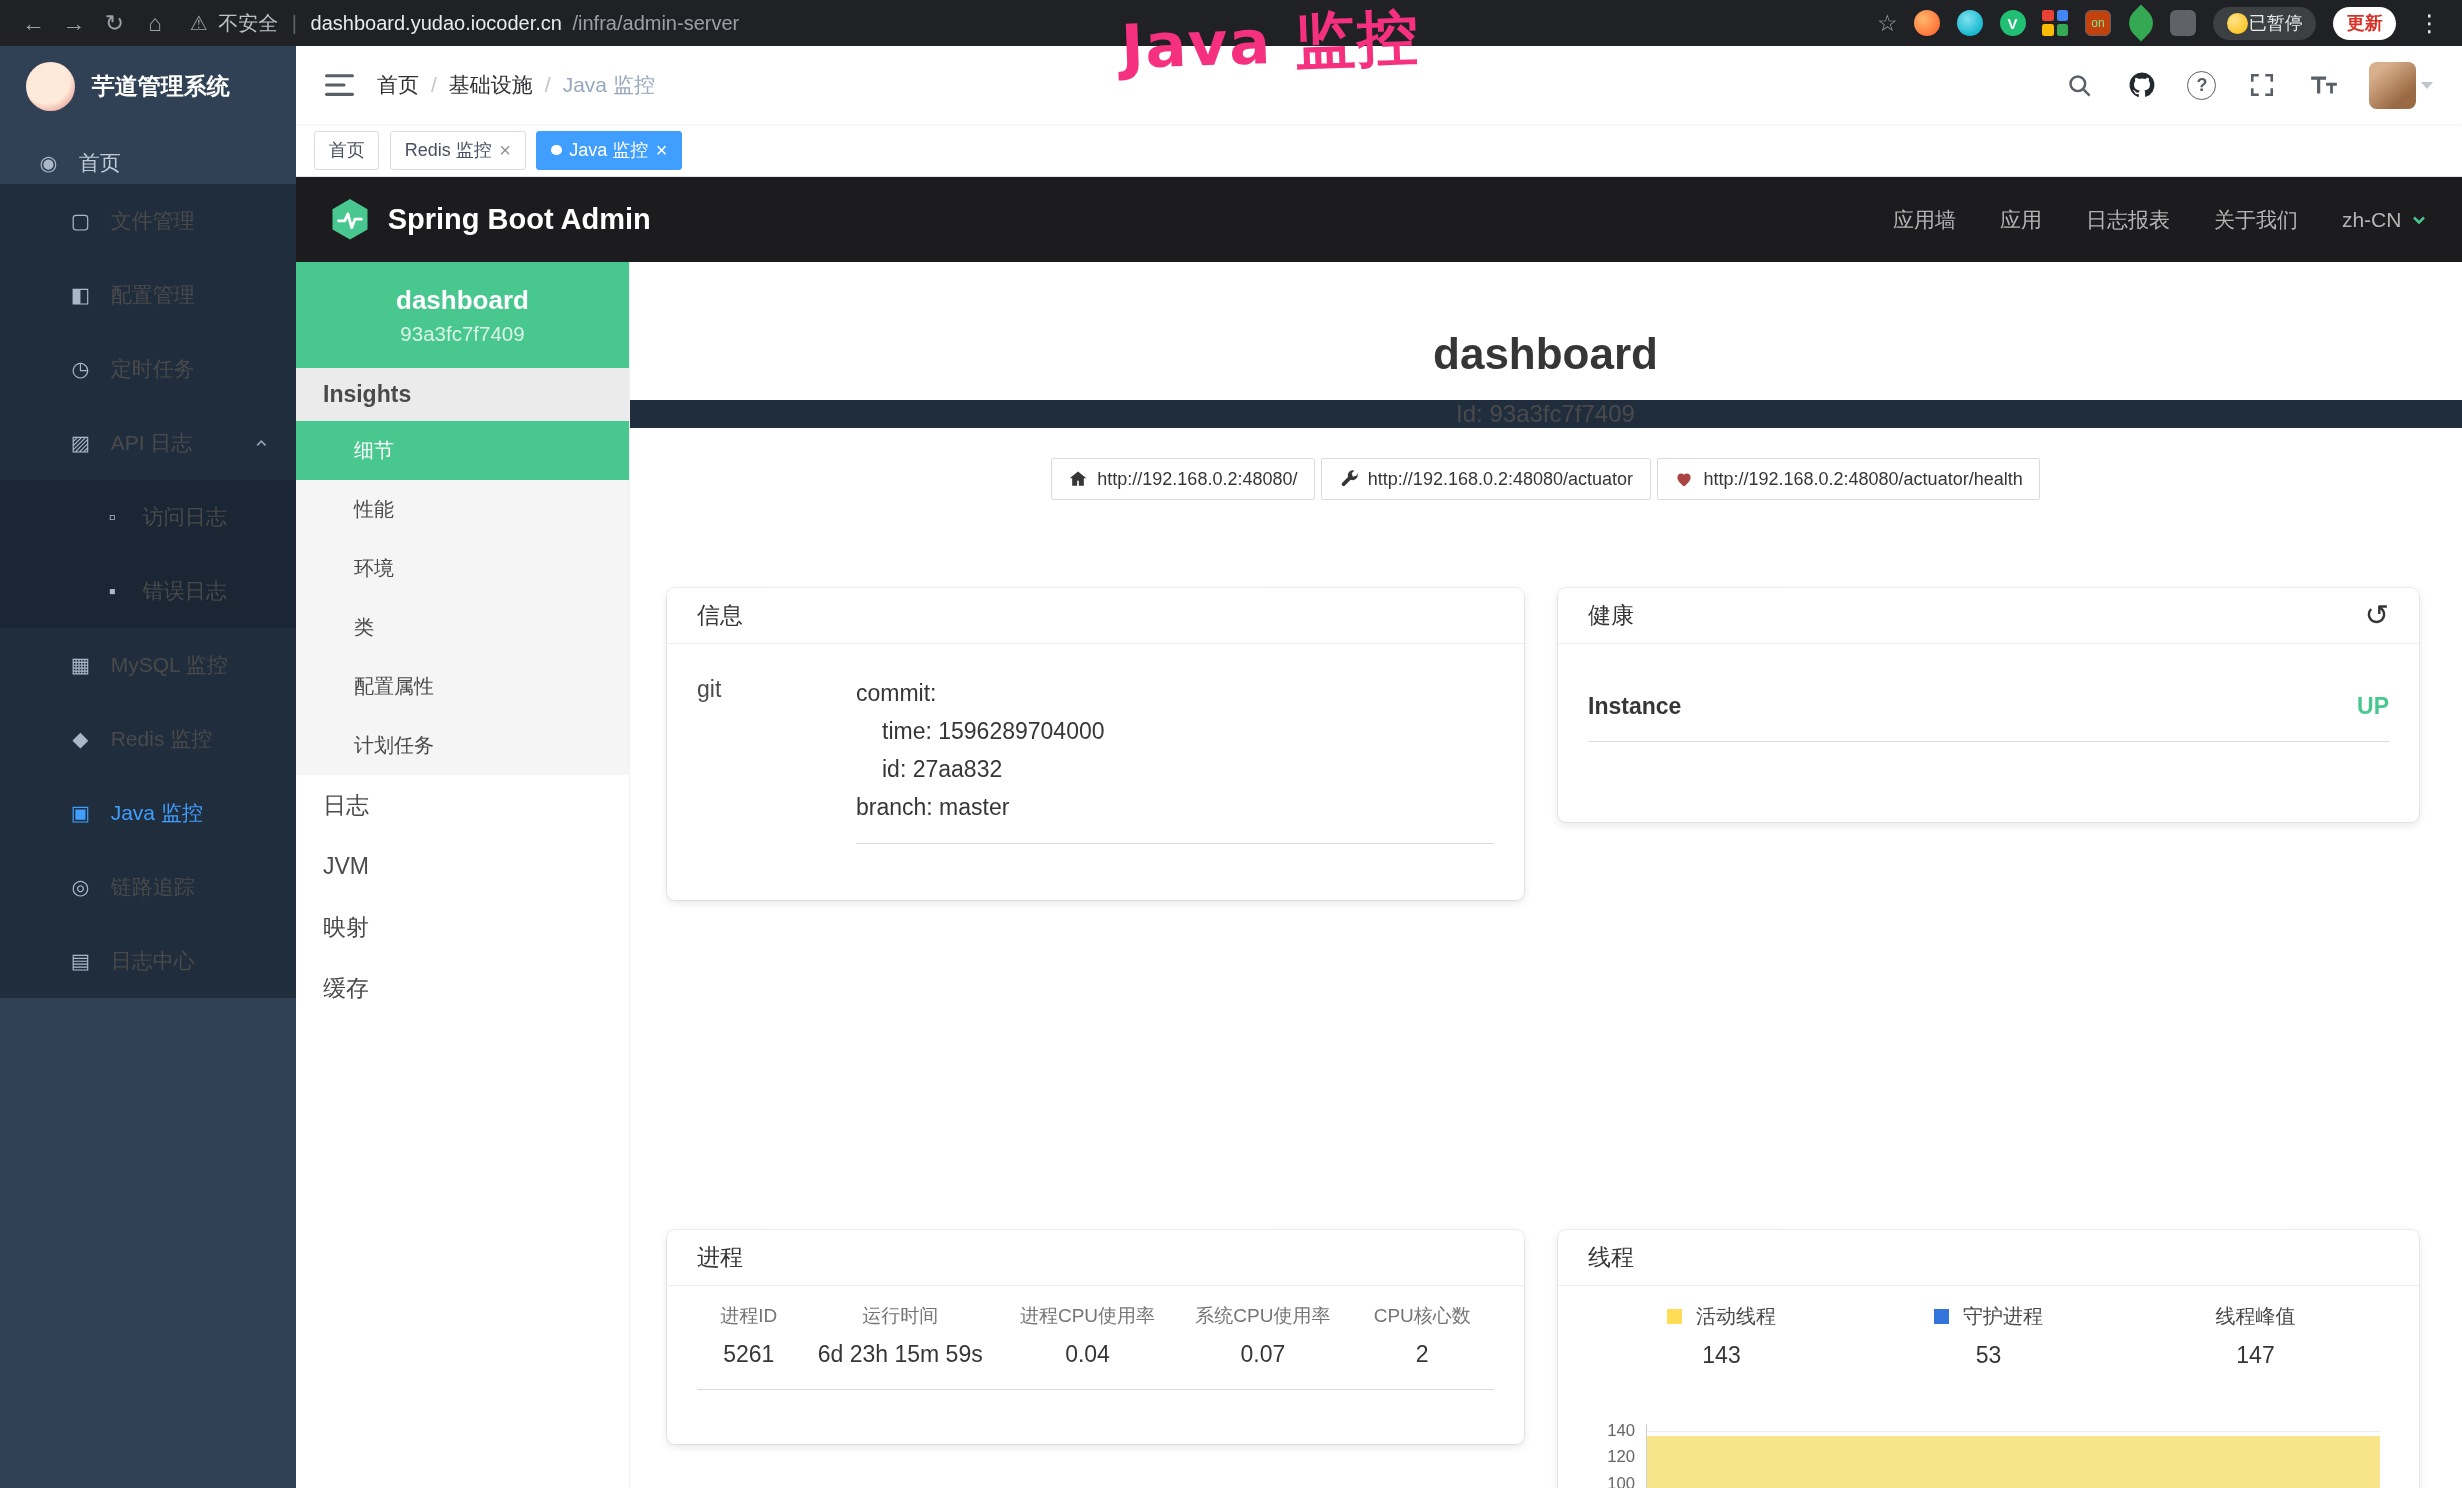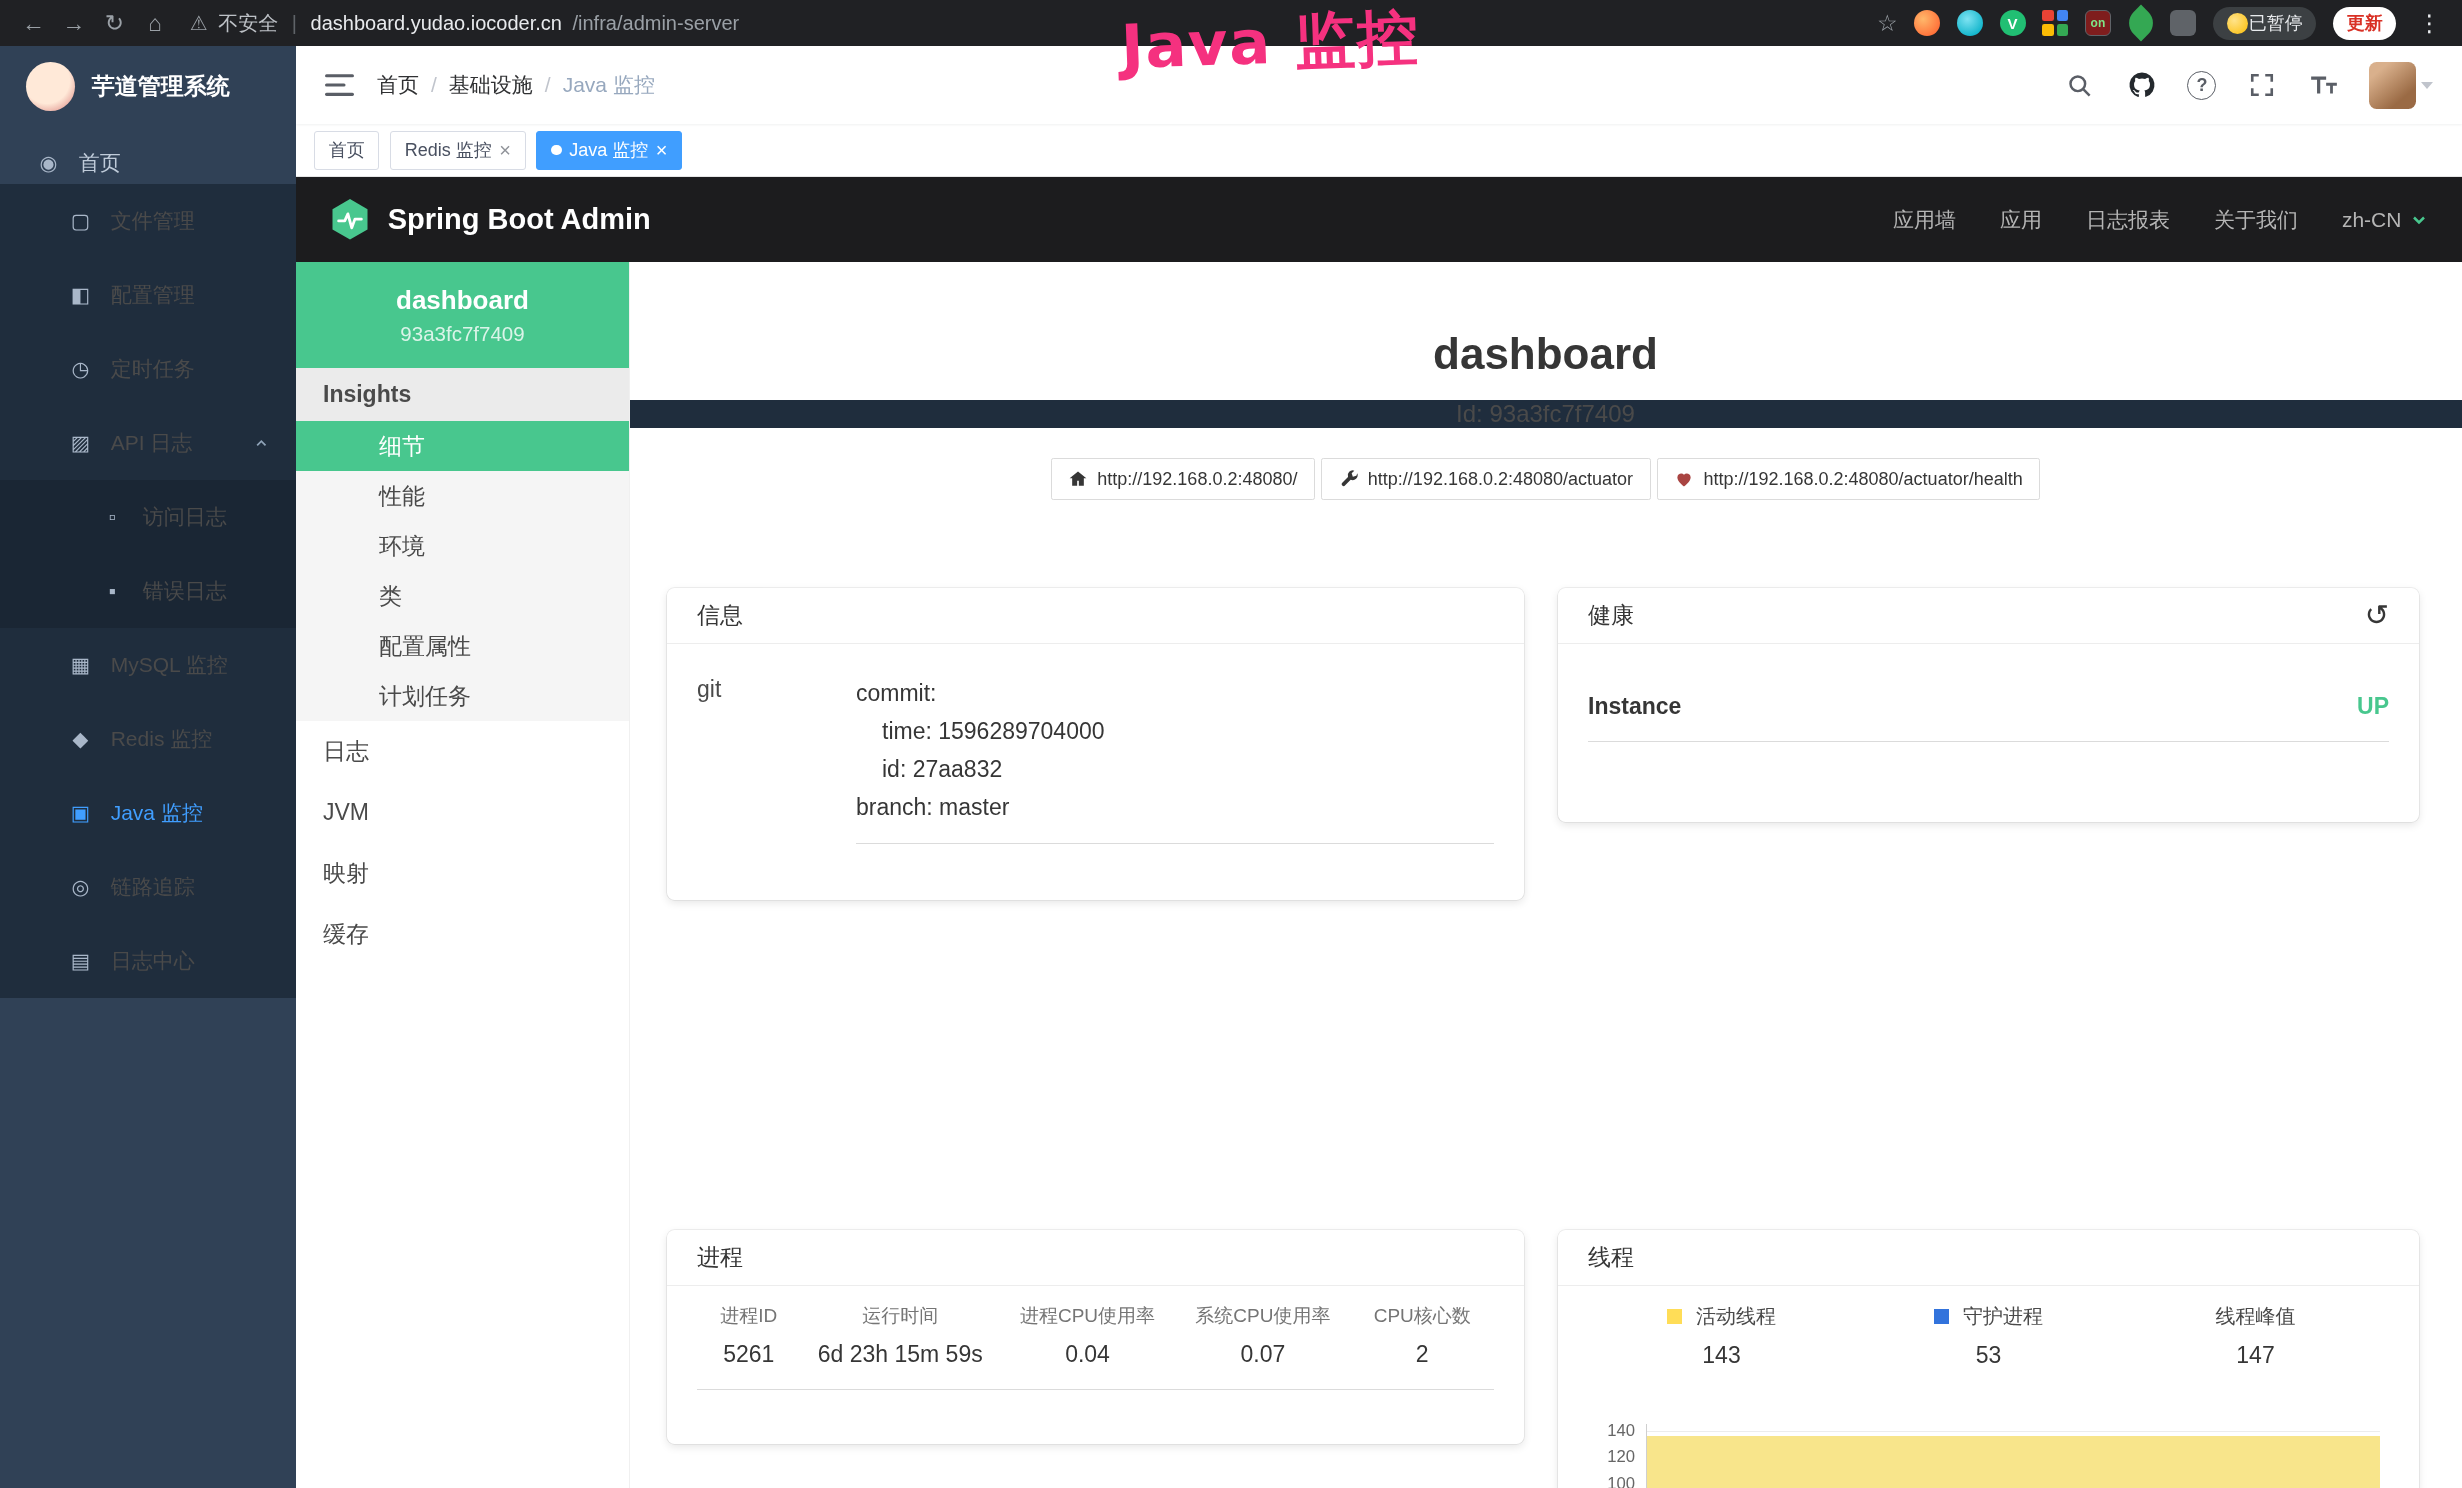--- a/index.html
+++ b/index.html
@@ -18,22 +18,22 @@
   .dom{color:#e8eaed}
   .path{color:#9aa0a6}
   .b-right{margin-left:auto;display:flex;align-items:center;gap:16.7px}
   .star{color:#9aa0a6;font-size:23px}
   .ext{width:26px;height:26px;border-radius:50%;flex:0 0 auto}
   .ext-fox{background:radial-gradient(circle at 35% 35%,#ffb86b,#ff7139 75%)}
   .ext-drop{background:radial-gradient(circle at 40% 35%,#7ee3f2,#12b5cb 75%)}
   .ext-v{background:#21bf73;color:#fff;font-size:15px;font-weight:bold;display:flex;align-items:center;justify-content:center}
   .ext-grid{border-radius:4.6px;background:transparent;display:grid;grid-template-columns:11.4px 11.4px;grid-template-rows:11.4px 11.4px;gap:3px}
   .ext-grid span{border-radius:2.3px}
-  .ext-on{border-radius:6px;background:#7f1d1d;border:0.8px solid #5f6368;color:#7ee787;
-          font-size:12px;display:flex;align-items:center;justify-content:center;font-weight:bold}
+  .ext-on{border-radius:6px;background:#c2410c;border:0.8px solid #5f6368;color:#7ee787;
+          font-size:12px;display:flex;align-items:center;justify-content:center;font-weight:normal}
   .ext-leaf{background:#34a853;border-radius:0 60% 0 60%;transform:rotate(45deg)}
   .ext-plug{background:#5f6368;border-radius:6px}
   .pill{height:33px;border-radius:758px;display:flex;align-items:center;gap:1px;padding:0 13.7px;font-size:18px}
   .paused{background:#3c4043;color:#e8eaed}
   .face{width:21px;height:21px;border-radius:50%;background:radial-gradient(circle at 35% 35%,#ffe38a,#fbbc04)}
   .update{background:#fff;color:#d93025;font-weight:bold}
   .dots{color:#e8eaed;font-size:23px;padding:0 4.6px}
 
   
   .sidebar{position:absolute;top:46px;left:0;width:296px;bottom:0;background:#304156;color:#bfcbd9;z-index:5}
@@ -82,22 +82,22 @@
   .sba-caret{color:#48c78e}
 
   
   .sba-side{position:absolute;top:262px;left:296px;width:334px;bottom:0;background:#fff;border-right:0.8px solid #f0f0f0;z-index:2}
   .instance{height:106px;background:#48c78e;color:#fff;display:flex;flex-direction:column;
             align-items:center;justify-content:center;cursor:pointer}
   .iname{font-size:26px;font-weight:bold}
   .iid{font-size:20.5px;color:rgba(255,255,255,.8);margin-top:6px}
   .sec-label{height:53px;background:#ebebeb;display:flex;align-items:center;padding-left:27px;
              font-size:23px;font-weight:bold;color:#4a4a4a}
-  .s-item{height:50px;background:#f5f5f5;display:flex;align-items:center;padding-left:83px;
-          font-size:23px;color:#4a4a4a;cursor:pointer}
+  .s-item{height:59px;background:#f5f5f5;display:flex;align-items:center;padding-left:58px;
+          font-size:20px;color:#4a4a4a;cursor:pointer}
   .s-item.active{background:#48c78e;color:#fff}
   .b-item{height:61px;display:flex;align-items:center;padding-left:27px;font-size:23px;color:#4a4a4a;cursor:pointer}
 
   
   .sba-main{position:absolute;top:262px;left:629px;right:0;bottom:0;background:#fff;overflow:hidden;z-index:1}
   .m-title{position:absolute;top:67px;left:0;right:0;text-align:center;font-size:44px;font-weight:bold;color:#363636}
   .m-sub{position:absolute;top:138px;left:0;right:0;text-align:center;font-size:24px;color:#4a4a4a}
   .links{position:absolute;top:196px;left:0;right:0;display:flex;justify-content:center;gap:6px}
   .lnk{height:42px;border:0.8px solid #dbdbdb;border-radius:2.3px;display:flex;align-items:center;gap:9px;
        padding:0 16.7px;font-size:18px;color:#363636;background:#fff;cursor:pointer}

